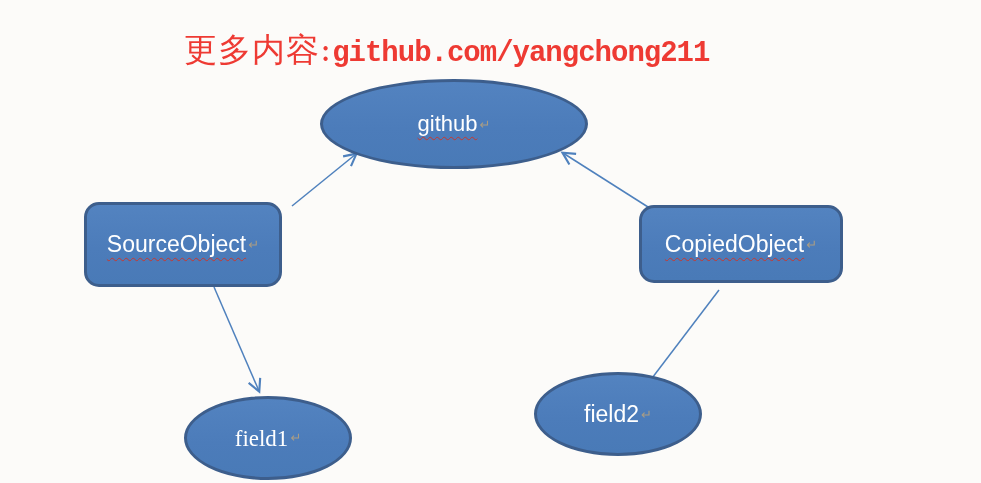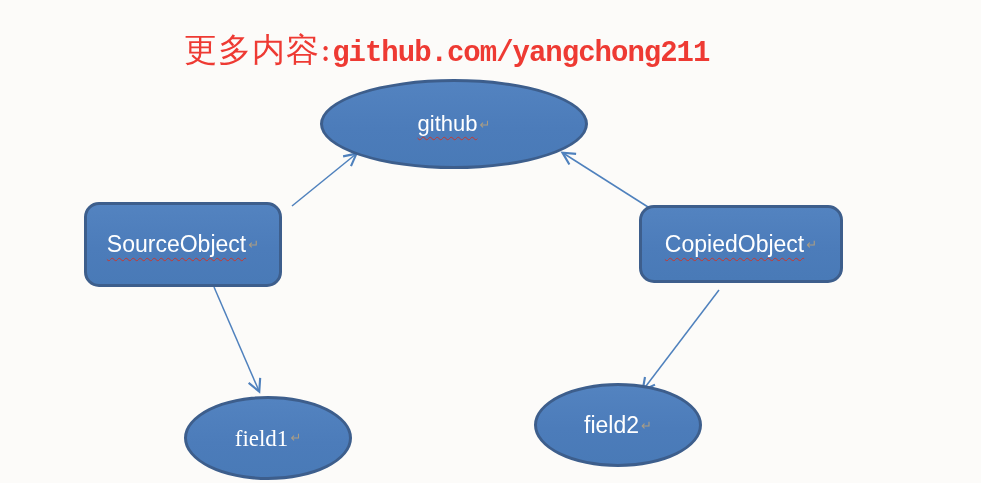--- a/index.html
+++ b/index.html
@@ -78,21 +78,21 @@
     color: #b9a27c;
     margin-left: 2px;
     opacity: 0.85;
     align-self: center;
   }
 
   #node-refobj        { left: 320px; top:  79px; width: 268px; height: 90px; }
   #node-sourceobject  { left:  84px; top: 202px; width: 198px; height: 85px; }
   #node-copiedobject  { left: 639px; top: 205px; width: 204px; height: 78px; justify-content: center; }
   #node-field1        { left: 184px; top: 396px; width: 168px; height: 84px; font-family: Liberation Serif, serif; }
-  #node-field2        { left: 534px; top: 383px; width: 168px; height: 84px; }
+  #node-field2        { left: 534px; top: 372px; width: 168px; height: 84px; }
   #node-refobj .label { font-size: 22px; }
 </style>
 </head>
 <body>
 
 <div class="canvas">
 
   <div class="title">
     <span class="cjk">更多内容:</span>
       <span class="mono">github.com/yangchong211</span>

